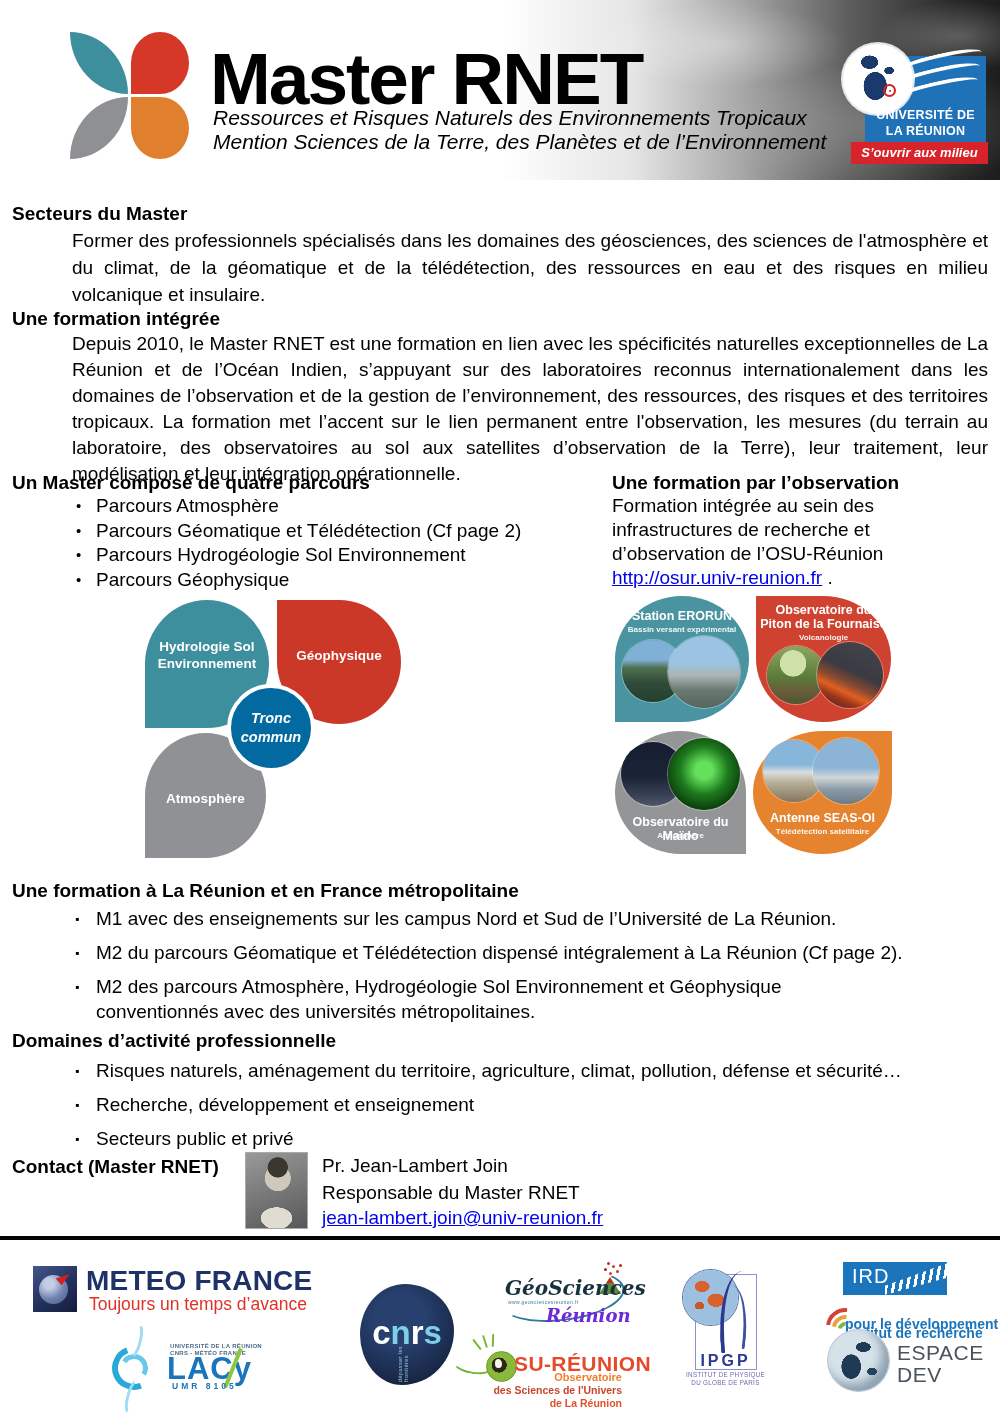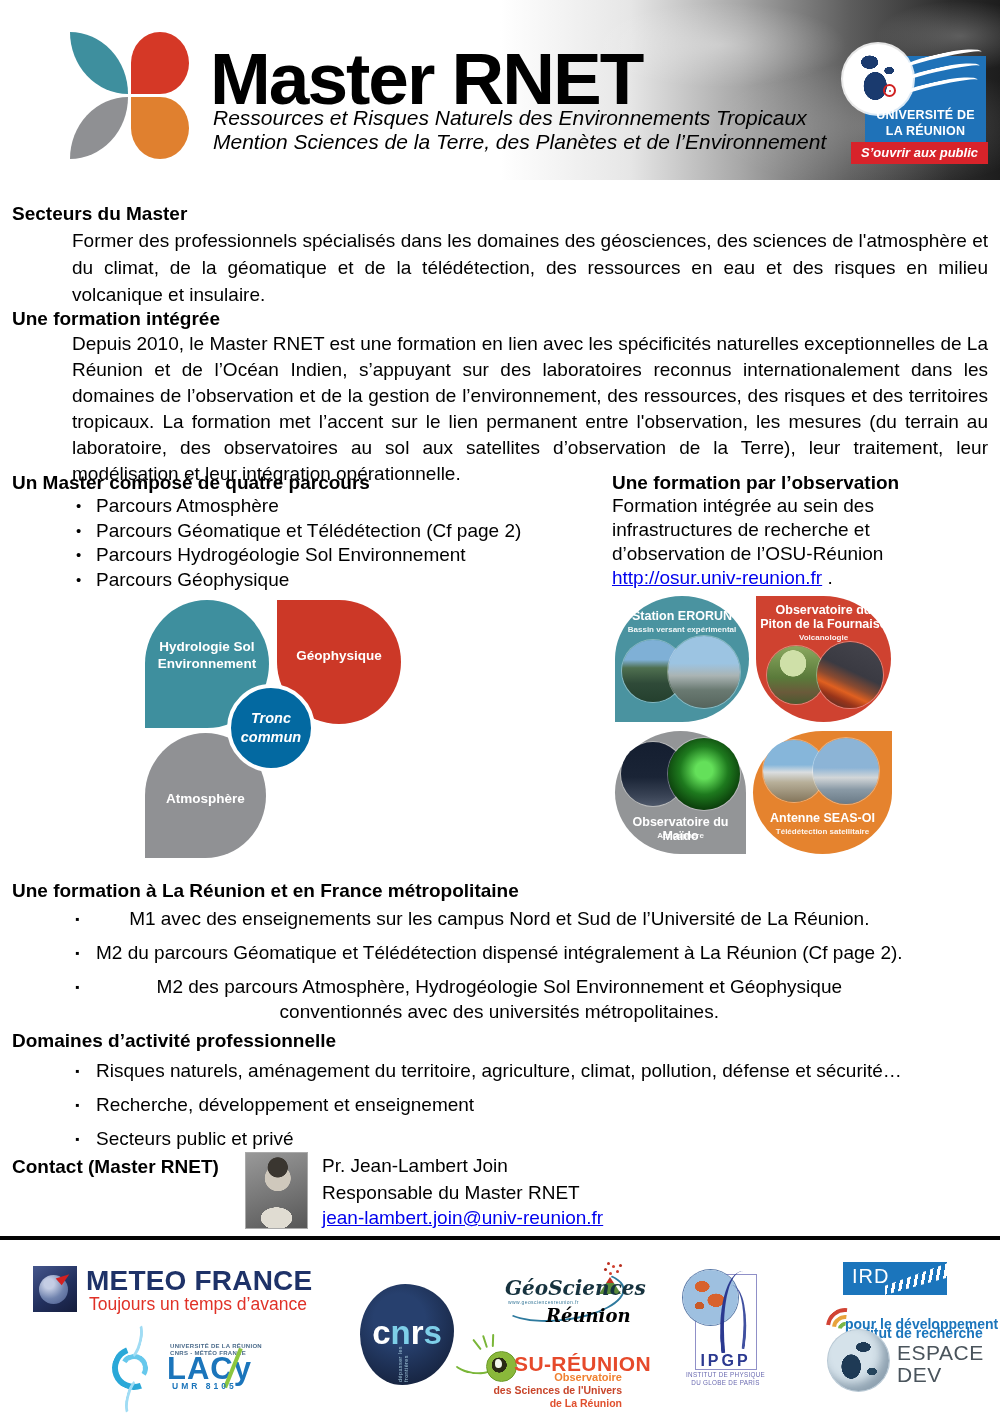--- a/index.html
+++ b/index.html
@@ -128,21 +128,21 @@
     border:2.5px solid transparent; border-bottom-color:#2e7a9e; border-right-color:#2e7a9e; transform:rotate(-7deg); }
   .geo-volcano { position:absolute; left:599px; top:1277px; width:22px; height:17px;
     clip-path:polygon(50% 0,100% 100%,0 100%);
     background:linear-gradient(180deg,#c03020 0 35%, #5a8a3a 36%); }
   .geo-spatter { position:absolute; left:607px; top:1262px; width:3px; height:3px; border-radius:50%; background:#c03020;
     box-shadow:5px 3px 0 #d04030, -3px 6px 0 #b02818, 9px 8px 0 #c83828, 2px 10px 0 #d04030, 12px 2px 0 #b83020; }
   .geo-name1 { position:absolute; left:505px; top:1276px; font-family:"DejaVu Serif","Liberation Serif",serif;
     font-style:italic; font-weight:bold; font-size:20px; color:#16323e; }
   .geo-url { position:absolute; left:508px; top:1299px; font-size:5px; color:#3a7a9a; letter-spacing:.4px; }
   .geo-name2 { position:absolute; left:546px; top:1305px; font-family:"DejaVu Serif","Liberation Serif",serif;
-    font-style:italic; font-weight:bold; font-size:18px; color:#000000; }
+    font-style:italic; font-weight:bold; font-size:18px; color:#6d28d9; }
 
   .osu-eye { position:absolute; left:486px; top:1351px; width:31px; height:31px; border-radius:50%;
     background:radial-gradient(circle at 42% 45%, #2a2a14 0 32%, #8ab83a 33%); border:1px solid #6a9a28; }
   .osu-eye::after { content:""; position:absolute; left:8px; top:7px; width:7px; height:9px; border-radius:50% 60% 50% 50%; background:#f2f6ea; }
   .osu-lash { position:absolute; width:2px; height:13px; border-radius:2px; background:#7ab638; }
   .osu-arc { position:absolute; left:452px; top:1352px; width:44px; height:22px; border-radius:50%;
     border:2px solid transparent; border-bottom-color:#7ab638; transform:rotate(8deg); }
   .osu-name { position:absolute; left:514px; top:1352px; font-size:21px; font-weight:800; color:#e64a2b; letter-spacing:.4px; }
   .osu-s1 { position:absolute; left:422px; top:1371px; width:200px; text-align:right; font-size:11px; font-weight:bold; color:#f08030; }
   .osu-s2 { position:absolute; left:422px; top:1384px; width:200px; text-align:right; font-size:10.5px; font-weight:bold; color:#c8452a; }
@@ -207,21 +207,21 @@
     <div class="univ">
       <div class="univ-box"></div>
       <div class="swoosh" style="left:52px; top:10px;"></div>
       <div class="swoosh" style="left:50px; top:24px;"></div>
       <div class="swoosh" style="left:48px; top:38px;"></div>
       <div class="univ-globe">
         <div class="univ-target"></div>
       </div>
       <div class="univ-line" style="top:64px;">UNIVERSITÉ DE</div>
       <div class="univ-line" style="top:80px;">LA RÉUNION</div>
-      <div class="univ-red">S’ouvrir aux public</div>
+      <div class="univ-red">S’ouvrir aux milieu</div>
     </div>
   </div>
 
   <div class="h-sec" style="top:203px;">Secteurs du Master</div>
   <div class="para" style="top:227px; line-height:27px;">Former des professionnels spécialisés dans les domaines des géosciences, des sciences de l'atmosphère et du climat, de la géomatique et de la télédétection, des ressources en eau et des risques en milieu volcanique et insulaire.</div>
 
   <div class="h-sec" style="top:308px;">Une formation intégrée</div>
   <div class="para" style="top:331px; line-height:26px;">Depuis 2010, le Master RNET est une formation en lien avec les spécificités naturelles exceptionnelles de La Réunion et de l’Océan Indien, s’appuyant sur des laboratoires reconnus internationalement dans les domaines de l’observation et de la gestion de l’environnement, des ressources, des risques et des territoires tropicaux. La formation met l’accent sur le lien permanent entre l'observation, les mesures (du terrain au laboratoire, des observatoires au sol aux satellites d’observation de la Terre), leur traitement, leur modélisation et leur intégration opérationnelle.</div>
 
   <div class="h-sec" style="top:472px;">Un Master composé de quatre parcours</div>
@@ -269,21 +269,21 @@
     </div>
     <div class="obs" style="left:138px; top:135px; width:139px; height:123px; background:#E5832E; border-radius:50% 0 50% 50%;">
       <div class="pc p-seas1" style="left:10px; top:9px; width:62px; height:62px;"></div>
       <div class="pc p-seas2" style="left:60px; top:7px; width:66px; height:66px;"></div>
       <div class="t" style="top:80px;">Antenne SEAS-OI</div>
       <div class="s" style="top:96px;">Télédétection satellitaire</div>
     </div>
   </div>
 
   <div class="h-sec" style="top:880px;">Une formation à La Réunion et en France métropolitaine</div>
-  <div class="sq-list" style="top:906px;text-align:center;">
+  <div class="sq-list" style="top:906px;">
     <div class="sq-item pre">M1 avec des enseignements sur les campus Nord et Sud de l’Université de La Réunion.</div>
     <div class="sq-item pre">M2 du parcours Géomatique et Télédétection dispensé intégralement à La Réunion (Cf page 2).</div>
     <div class="sq-item pre">M2 des parcours Atmosphère, Hydrogéologie Sol Environnement et Géophysique
 conventionnés avec des universités métropolitaines.</div>
   </div>
 
   <div class="h-sec" style="top:1030px;">Domaines d’activité professionnelle</div>
   <div class="sq-list" style="top:1058px;">
     <div class="sq-item pre">Risques naturels, aménagement du territoire, agriculture, climat, pollution, défense et sécurité…</div>
     <div class="sq-item pre">Recherche, développement et enseignement</div>

